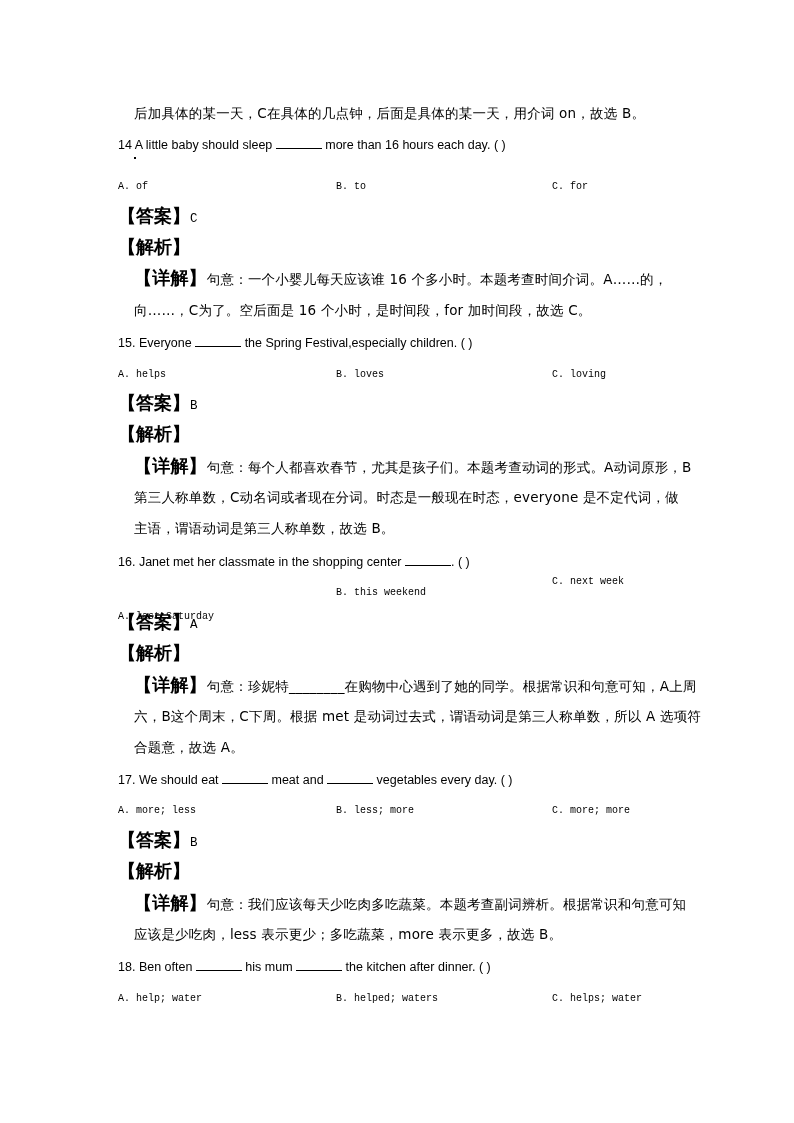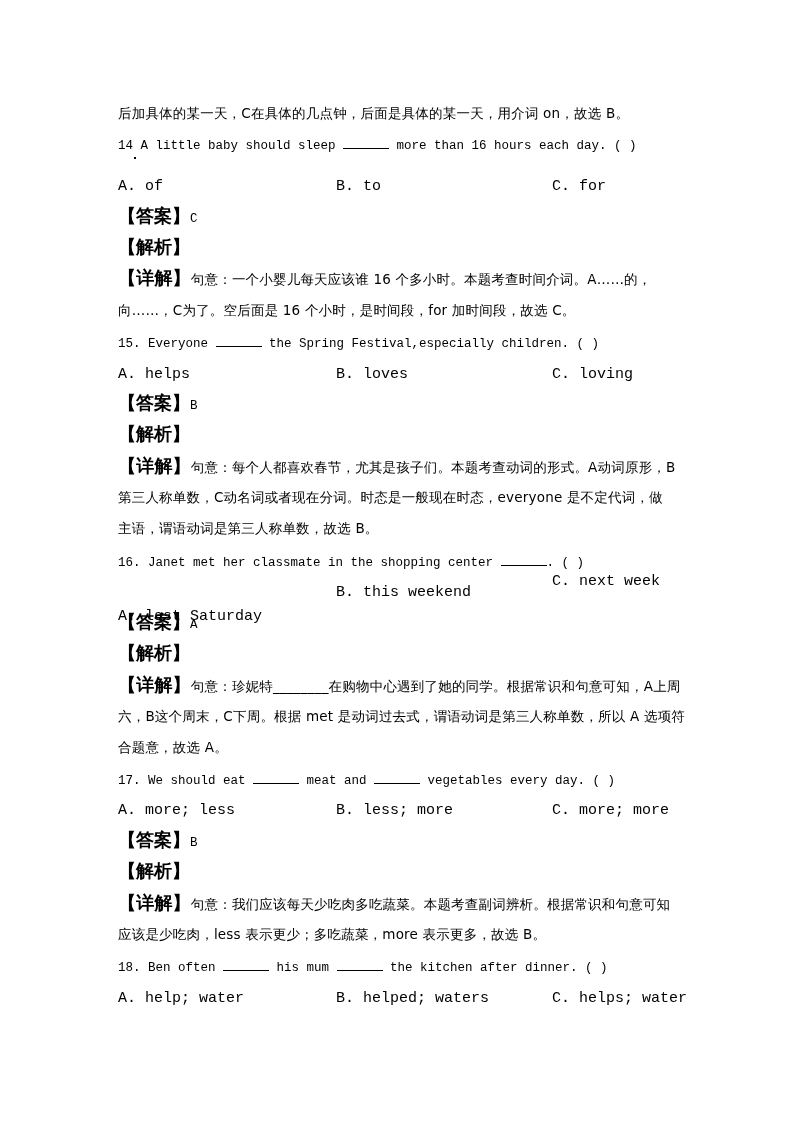--- a/index.html
+++ b/index.html
@@ -3,23 +3,23 @@
   <meta charset="utf-8">
   <style>
     html, body { margin: 0; padding: 0; background: #ffffff; }
     body {
       width: 794px; height: 1123px; position: relative; overflow: hidden;
       font-family: "Liberation Mono", "DejaVu Sans Mono", monospace;
       color: #000; font-size: 12.5px;
     }
     .page { position: absolute; left: 118px; top: 0; width: 560px; }
     .line { position: absolute; left: 0; white-space: nowrap; line-height: 16px; }
-    .cn { font-family: "DejaVu Sans", "Liberation Sans", sans-serif; font-size: 13.5px; letter-spacing: 0.2px; }
-    .q { font-family: Liberation Mono, monospace; font-size: 12.5px; }
-    .opt { position: absolute; white-space: nowrap; font-family: "Liberation Mono", "DejaVu Sans Mono", monospace; font-size: 15px; line-height: 16px; }
+    .cn { font-family: "DejaVu Sans", "Liberation Sans", sans-serif; font-size: 13.5px; letter-spacing: 0.2px; margin-left: 16px; }
+    .q { font-family: Liberation Sans, sans-serif; font-size: 12.5px; }
+    .opt { position: absolute; white-space: nowrap; font-family: "Liberation Mono", "DejaVu Sans Mono", monospace; font-size: 10px; line-height: 16px; }
     .tag { font-family: "DejaVu Sans", sans-serif; font-size: 18px; font-weight: bold; }
     .ans { font-family: "Liberation Mono", monospace; font-size: 12.5px; }
     .blank { display: inline-block; border-bottom: 1px solid #000; width: 46px; height: 11px; vertical-align: baseline; }
     .dot { position: absolute; left: 16px; top: 157px; width: 2px; height: 2px; background: #000; }
   </style>
 </head>
 <body>
 
 <div class="page">
 

